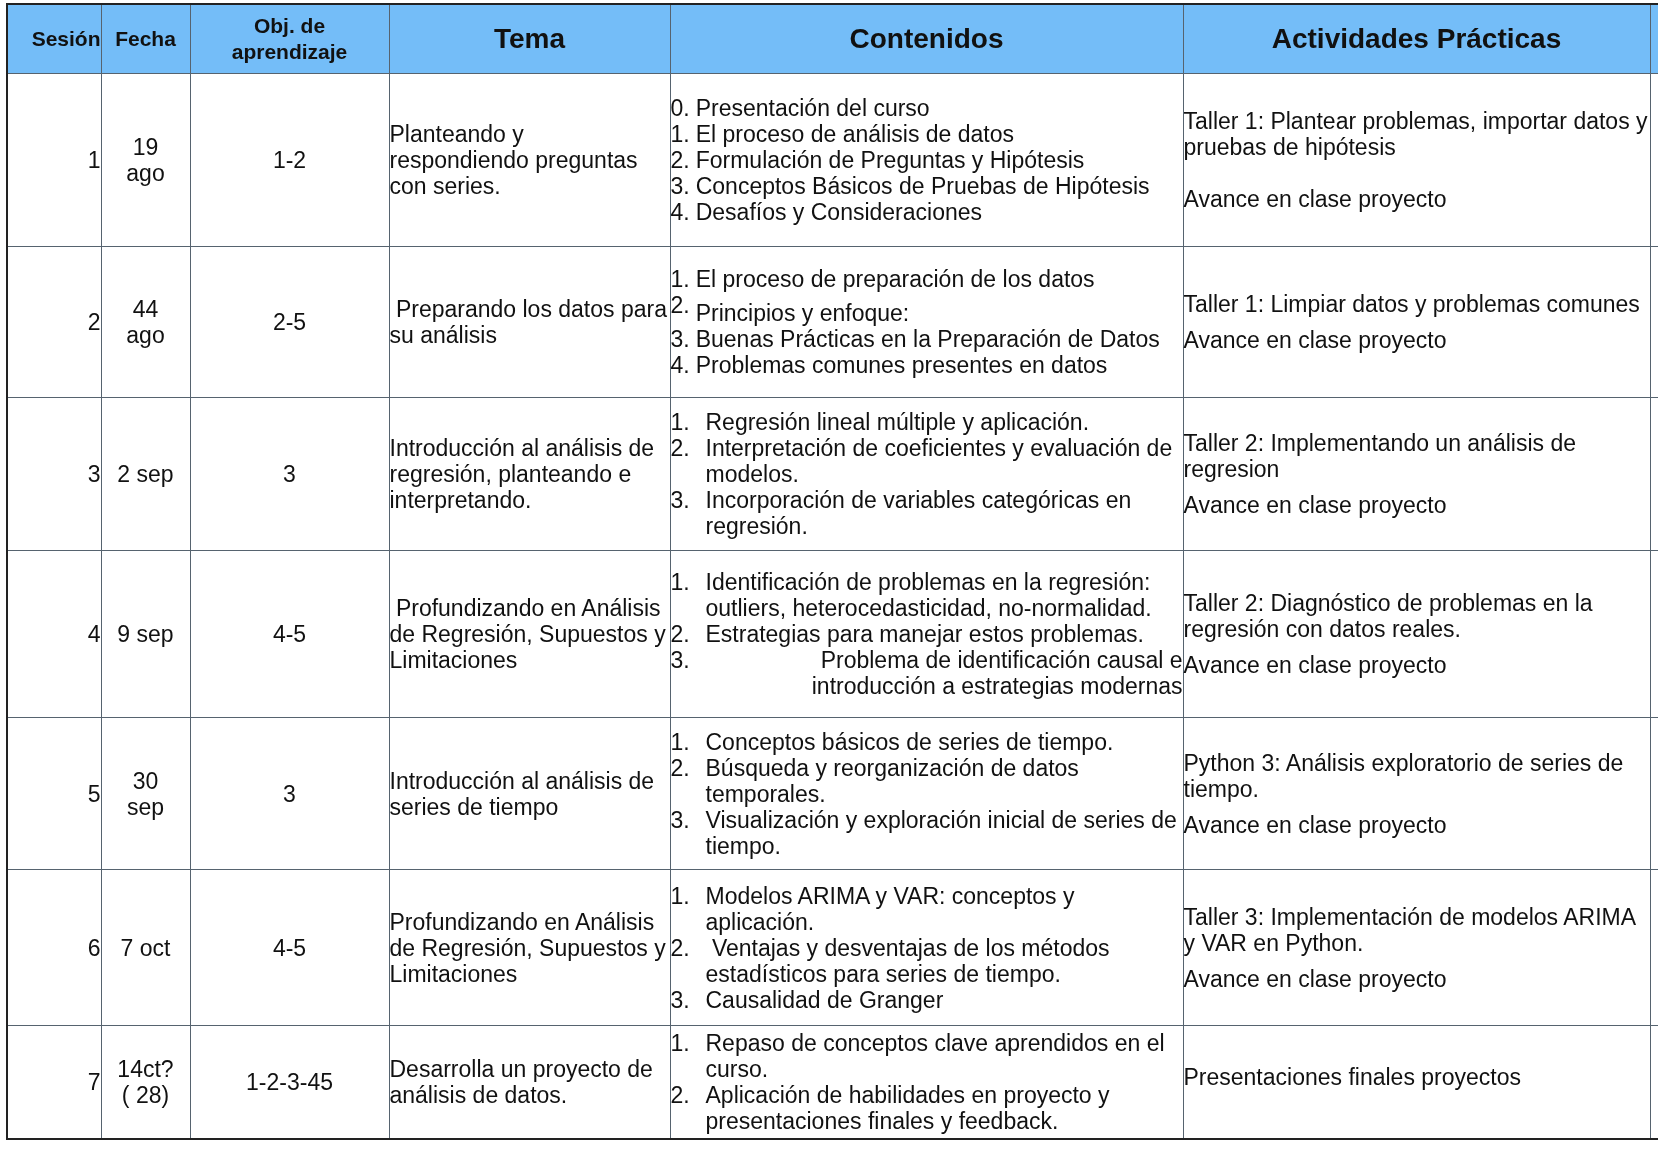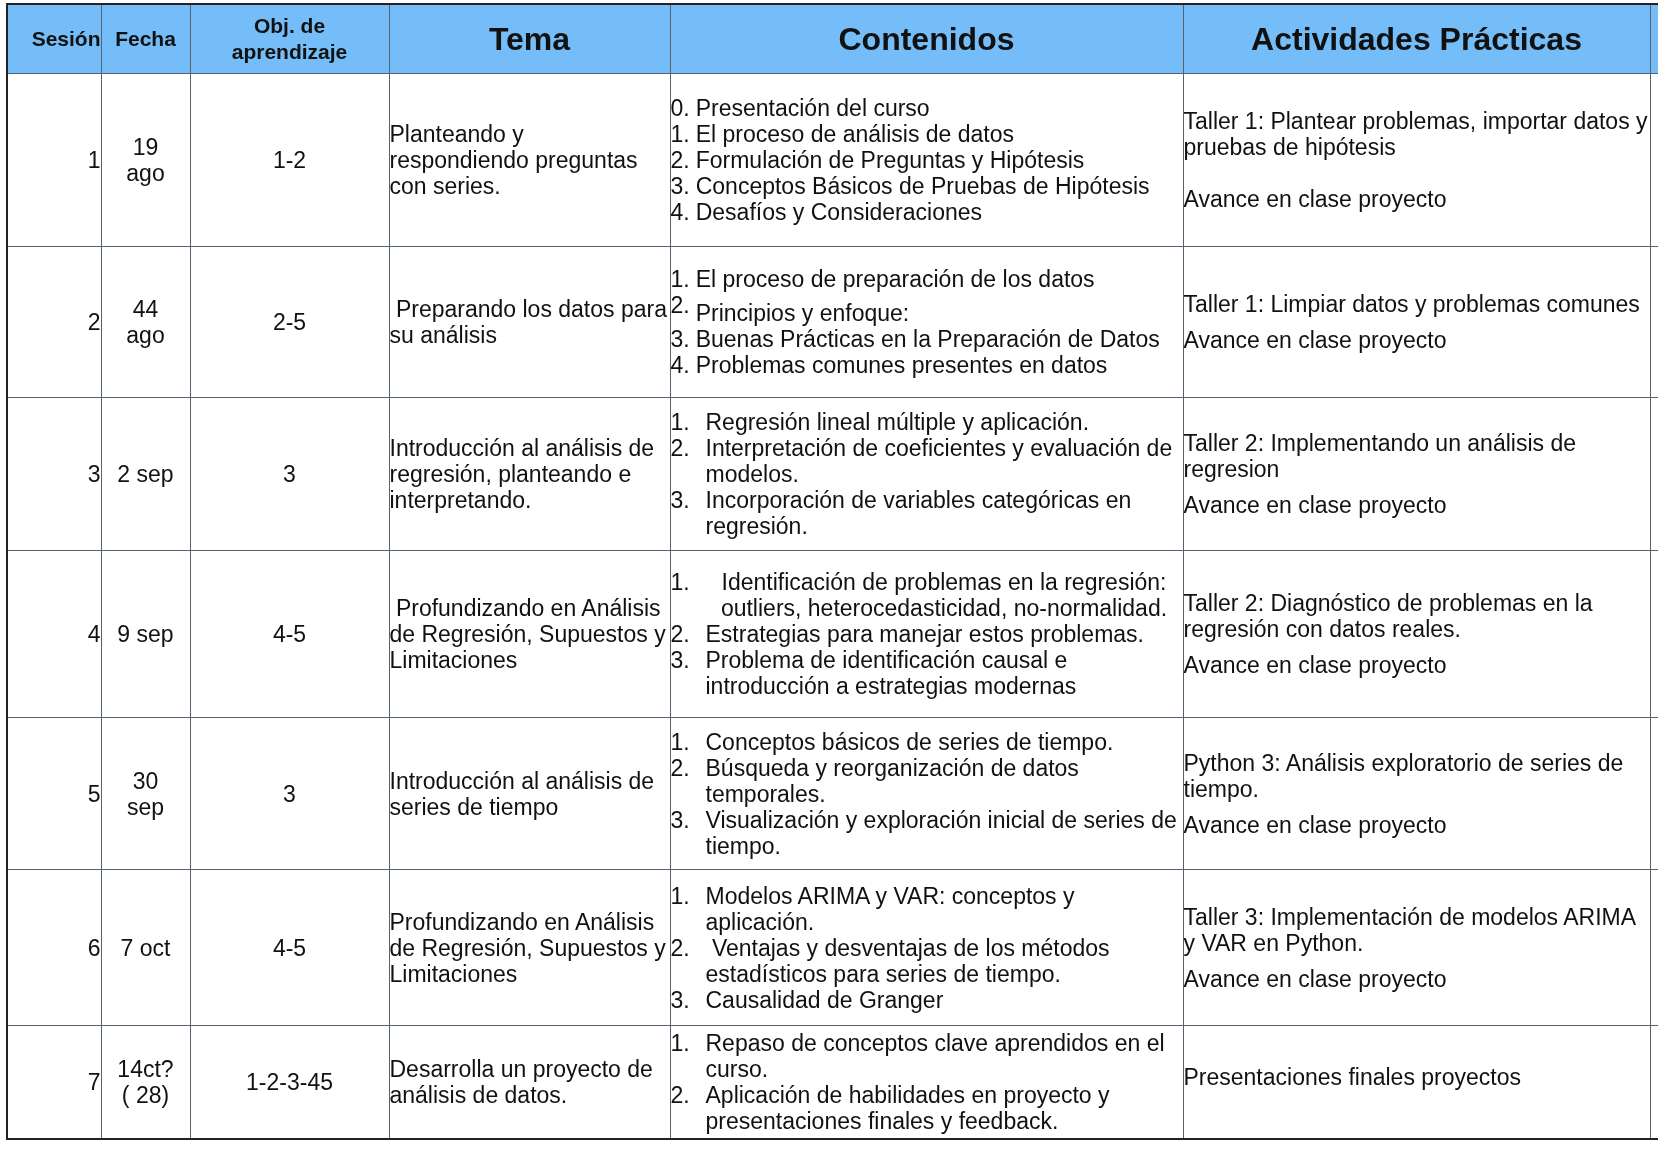--- a/index.html
+++ b/index.html
@@ -11,21 +11,21 @@
     width: 1662px;
   }
   table.syllabus th, table.syllabus td {
     border: 1.5px solid #56636f; padding: 0; vertical-align: middle;
   }
   table.syllabus tr.head th { border-top: 2px solid #222; }
   table.syllabus tr:last-child td { border-bottom: 2px solid #222; }
   table.syllabus th:first-child, table.syllabus td:first-child { border-left: 2px solid #222; text-align: right; }
   th { background: #74bdf8; font-weight: bold; color: #111; text-align: center; height: 68px; }
   th.small { font-size: 21px; line-height: 26px; }
-  th.big { font-size: 32px; }
+  th.big { font-size: 28px; }
   td { font-size: 23px; line-height: 26px; }
   td.center { text-align: center; }
   td.tema { padding: 0 6px 0 6px; }
   td.cont { vertical-align: top; padding: 3px 6px 2px 6px; }
   td.act { vertical-align: top; padding: 3px 6px 2px 6px; }
   ol.items { margin: 0; padding: 0; list-style: none; }
   ol.items li { display: flex; }
   ol.items.hang li .num { flex: 0 0 35px; }
   ol.items.hang li .txt { flex: 1; }
   ol.items.plain li .num { flex: 0 0 auto; margin-right: 6px; }
@@ -175,29 +175,29 @@
     <td class="center">
       <span>9 sep</span>
       <span></span>
     </td>
     <td class="center"><span>4-5</span></td>
     <td class="tema"><span style="white-space:pre-wrap"> Profundizando en Análisis de Regresión, Supuestos y Limitaciones</span></td>
     <td class="cont">
           <ol class="items hang">
             <li>
               <span class="num">1.</span>
-              <span class="txt" style="white-space: pre-wrap; text-align: center;">Identificación de problemas en la regresión: outliers, heterocedasticidad, no-normalidad.</span>
+              <span class="txt" style="white-space: pre-wrap;">Identificación de problemas en la regresión: outliers, heterocedasticidad, no-normalidad.</span>
             </li>
             <li>
               <span class="num">2.</span>
               <span class="txt" style="white-space: pre-wrap;">Estrategias para manejar estos problemas.</span>
             </li>
             <li>
               <span class="num">3.</span>
-              <span class="txt" style="white-space: pre-wrap;">Problema de identificación causal e introducción a estrategias modernas</span>
+              <span class="txt" style="white-space: pre-wrap; text-align: right;">Problema de identificación causal e introducción a estrategias modernas</span>
             </li>
           </ol>
         </td>
     <td class="act">
       <span class="act-line">Taller 2: Diagnóstico de problemas en la regresión con datos reales.</span>
       <div class="act-gap"></div>
       <span class="act-line">Avance en clase proyecto</span>
     </td>
     <td class="extra"></td>
   </tr>

